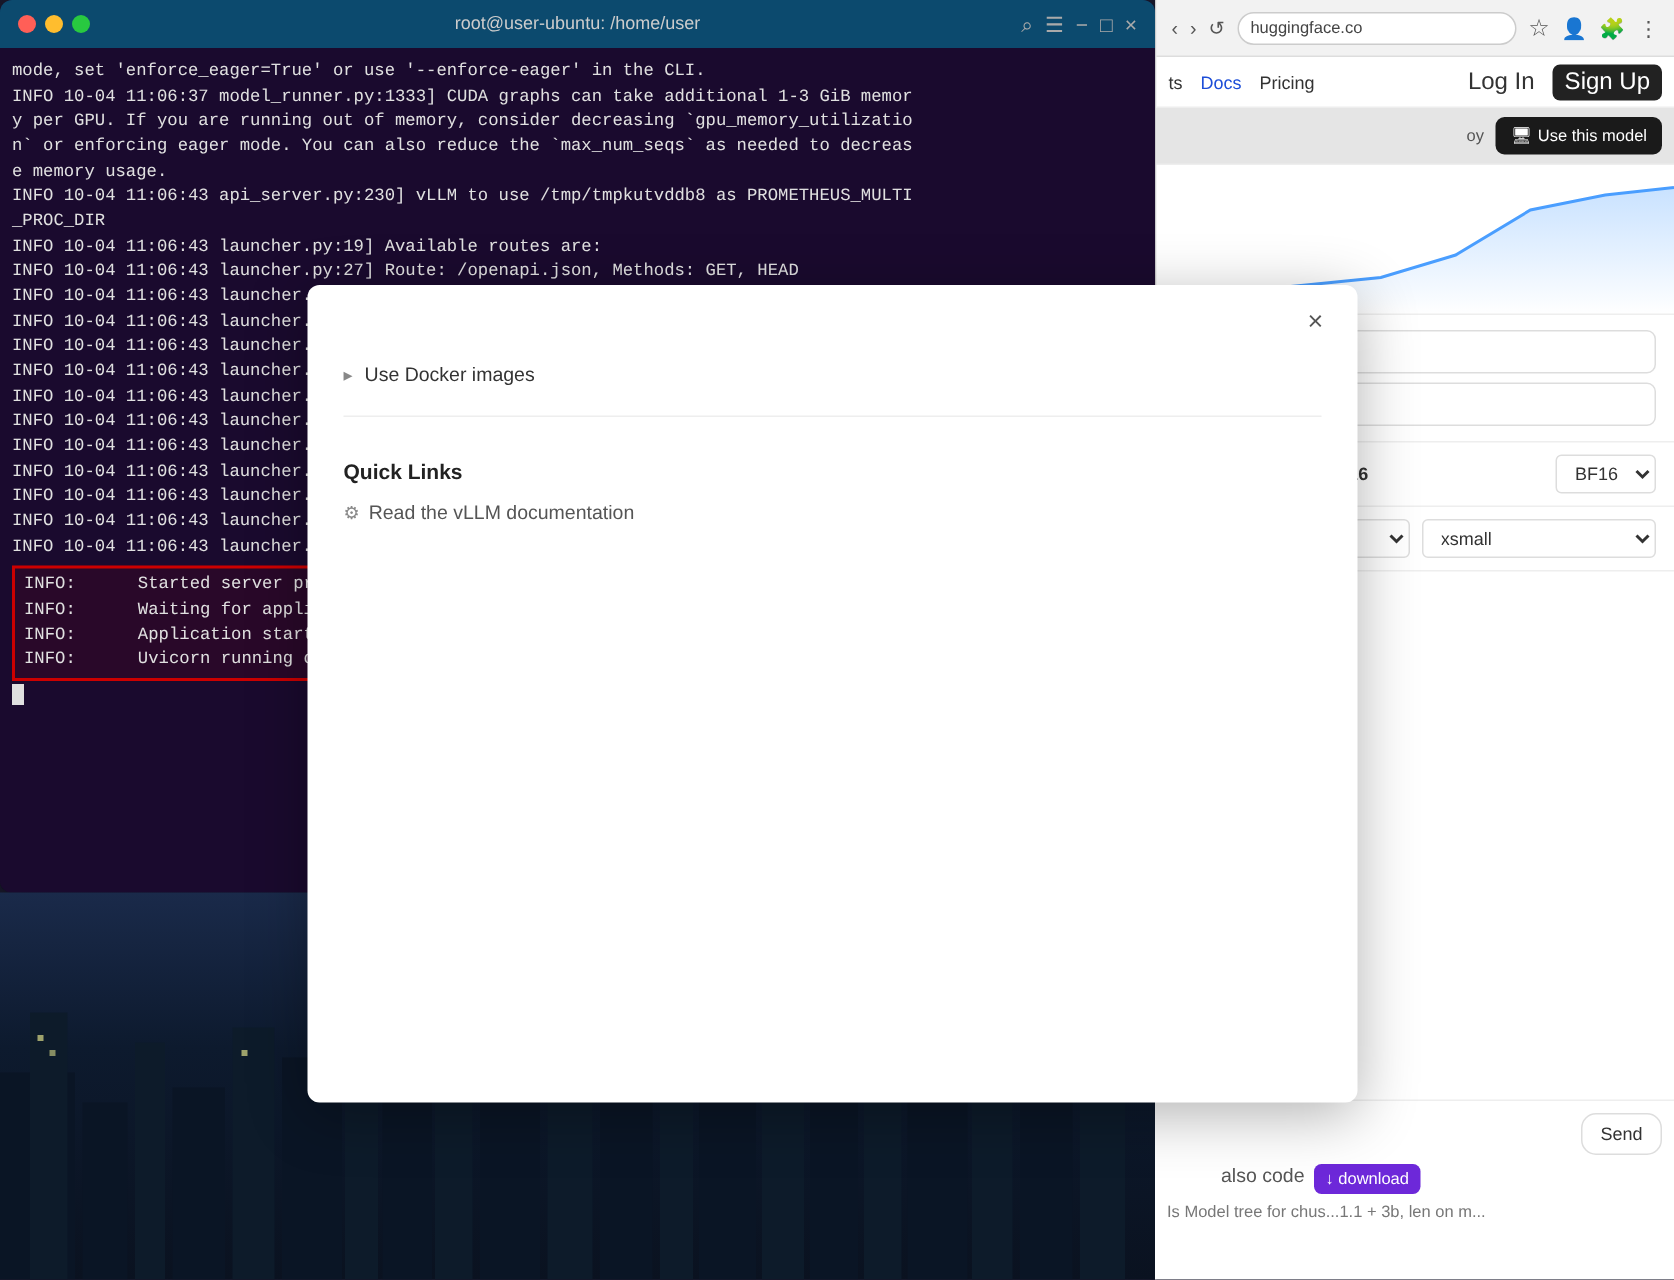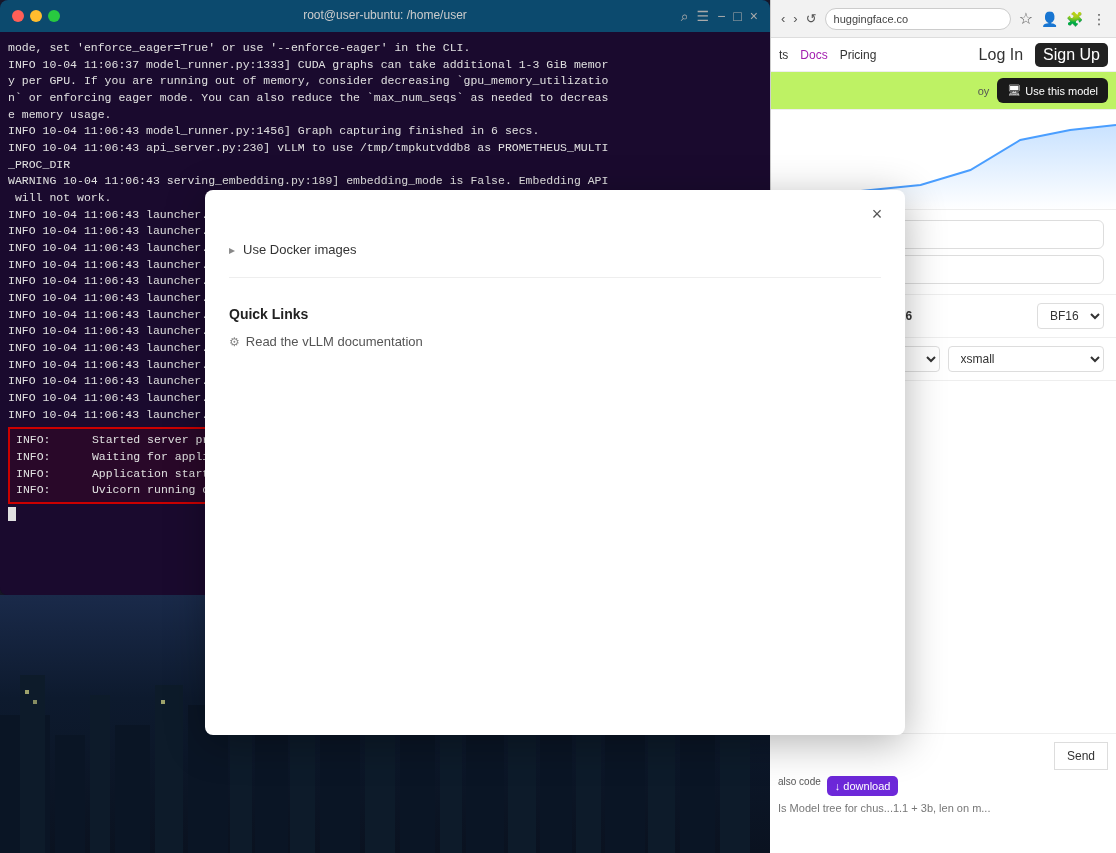--- a/index.html
+++ b/index.html
@@ -237,21 +237,21 @@
     .docker-toggle {
       font-size: 12px;
       color: #888;
       margin-right: 4px;
     }
 
     
     .send-btn {
       background: white;
       border: 1px solid #ddd;
-      border-radius: 0;
+      border-radius: 10px;
       padding: 6px 12px;
       font-size: 12px;
       cursor: pointer;
       color: #333;
     }
 
     
     .download-btn {
       background: #6d28d9;
       color: white;
@@ -277,23 +277,21 @@
       <span class="terminal-icon">⌕</span>
       <span class="terminal-icon">☰</span>
       <span class="terminal-icon">−</span>
       <span class="terminal-icon">□</span>
       <span class="terminal-icon">×</span>
     </div>
   </div>
   <div class="terminal-body">
     <div class="log-line">mode, set 'enforce_eager=True' or use '--enforce-eager' in the CLI.</div>
     <div class="log-line">INFO 10-04 11:06:37 model_runner.py:1333] CUDA graphs can take additional 1-3 GiB memor<br>y per GPU. If you are running out of memory, consider decreasing `gpu_memory_utilizatio<br>n` or enforcing eager mode. You can also reduce the `max_num_seqs` as needed to decreas<br>e memory usage.</div>
-    <div class="log-line">INFO 10-04 11:06:43 model_runner.py:1456] Graph capturing finished in 6 secs.</div>
     <div class="log-line">INFO 10-04 11:06:43 api_server.py:230] vLLM to use /tmp/tmpkutvddb8 as PROMETHEUS_MULTI<br>_PROC_DIR</div>
-    <div class="log-line">WARNING 10-04 11:06:43 serving_embedding.py:189] embedding_mode is False. Embedding API<br> will not work.</div>
     <div class="log-line">INFO 10-04 11:06:43 launcher.py:19] Available routes are:</div>
     <div class="log-line">INFO 10-04 11:06:43 launcher.py:27] Route: /openapi.json, Methods: GET, HEAD</div>
     <div class="log-line">INFO 10-04 11:06:43 launcher.py:27] Route: /docs, Methods: GET, HEAD</div>
     <div class="log-line">INFO 10-04 11:06:43 launcher.py:27] Route: /docs/oauth2-redirect, Methods: GET, HEAD</div>
     <div class="log-line">INFO 10-04 11:06:43 launcher.py:27] Route: /redoc, Methods: GET, HEAD</div>
     <div class="log-line">INFO 10-04 11:06:43 launcher.py:27] Route: /health, Methods: GET</div>
     <div class="log-line">INFO 10-04 11:06:43 launcher.py:27] Route: /tokenize, Methods: POST</div>
     <div class="log-line">INFO 10-04 11:06:43 launcher.py:27] Route: /detokenize, Methods: POST</div>
     <div class="log-line">INFO 10-04 11:06:43 launcher.py:27] Route: /v1/models, Methods: GET</div>
     <div class="log-line">INFO 10-04 11:06:43 launcher.py:27] Route: /version, Methods: GET</div>
@@ -361,28 +359,28 @@
     <button style="background:none;border:none;font-size:13px;color:#555;cursor:pointer;">↺</button>
     <div style="flex:1; background:#fff; border:1px solid #ccc; border-radius:12px; height:22px; display:flex;align-items:center;padding:0 8px;font-size:11px;color:#444;">huggingface.co</div>
     <span style="font-size:16px;cursor:pointer;color:#555;">☆</span>
     <span style="font-size:14px;cursor:pointer;color:#555;">👤</span>
     <span style="font-size:14px;cursor:pointer;color:#555;">🧩</span>
     <span style="font-size:14px;cursor:pointer;color:#555;">⋮</span>
   </div>
 
   <div style="background:#fff; height:34px; display:flex; align-items:center; padding:0 8px; gap:12px; border-bottom:1px solid #eee;">
     <span style="font-size:12px;color:#333;cursor:pointer;">ts</span>
-    <span style="font-size:12px;color:#a21caf;cursor:pointer;">Docs</span>
+    <span style="font-size:12px;color:#1d4ed8;cursor:pointer;">Docs</span>
     <span style="font-size:12px;color:#333;cursor:pointer;">Pricing</span>
     <div style="flex:1;"></div>
     <span style="font-size:16px;color:#333;cursor:pointer;">Log In</span>
     <button style="background:#222;color:#fff;border:none;border-radius:5px;padding:3px 8px;font-size:16px;cursor:pointer;">Sign Up</button>
   </div>
 
-  <div style="background:#bef264; height:38px; display:flex; align-items:center; padding:0 8px; gap:8px; border-bottom:1px solid #eee; justify-content:flex-end;">
+  <div style="background:#e5e5e5; height:38px; display:flex; align-items:center; padding:0 8px; gap:8px; border-bottom:1px solid #eee; justify-content:flex-end;">
     <span style="font-size:11px;color:#555;">oy</span>
     <button class="use-model-btn">
       <span>🖥</span>
       <span>Use this model</span>
     </button>
   </div>
 
   <div style="background:#fff; height:100px; border-bottom:1px solid #eee; position:relative; overflow:hidden;">
     <svg width="100%" height="100" viewBox="0 0 346 100" preserveAspectRatio="none">
       <defs>
@@ -452,17 +450,17 @@
       </div>
     </div>
   </div>
 </div>
 
 <div style="position:absolute; bottom:0; left:770px; width:346px; height:120px; background:#fff; border-top:1px solid #eee; padding:8px;">
   <div style="display:flex; justify-content:flex-end; margin-bottom:6px;">
     <button class="send-btn">Send</button>
   </div>
   <div style="display:flex; gap:6px; margin-bottom:6px;">
-    <span style="font-size:10px;color:#555;">also code</span>
+    <span style="font-size:13px;color:#555;margin-left:36px;">also code</span>
     <button class="download-btn">↓ download</button>
   </div>
   <div style="font-size:11px;color:#777;">Is Model tree for chus...1.1 + 3b, len on m...</div>
 </div>
 
 </body></html>

